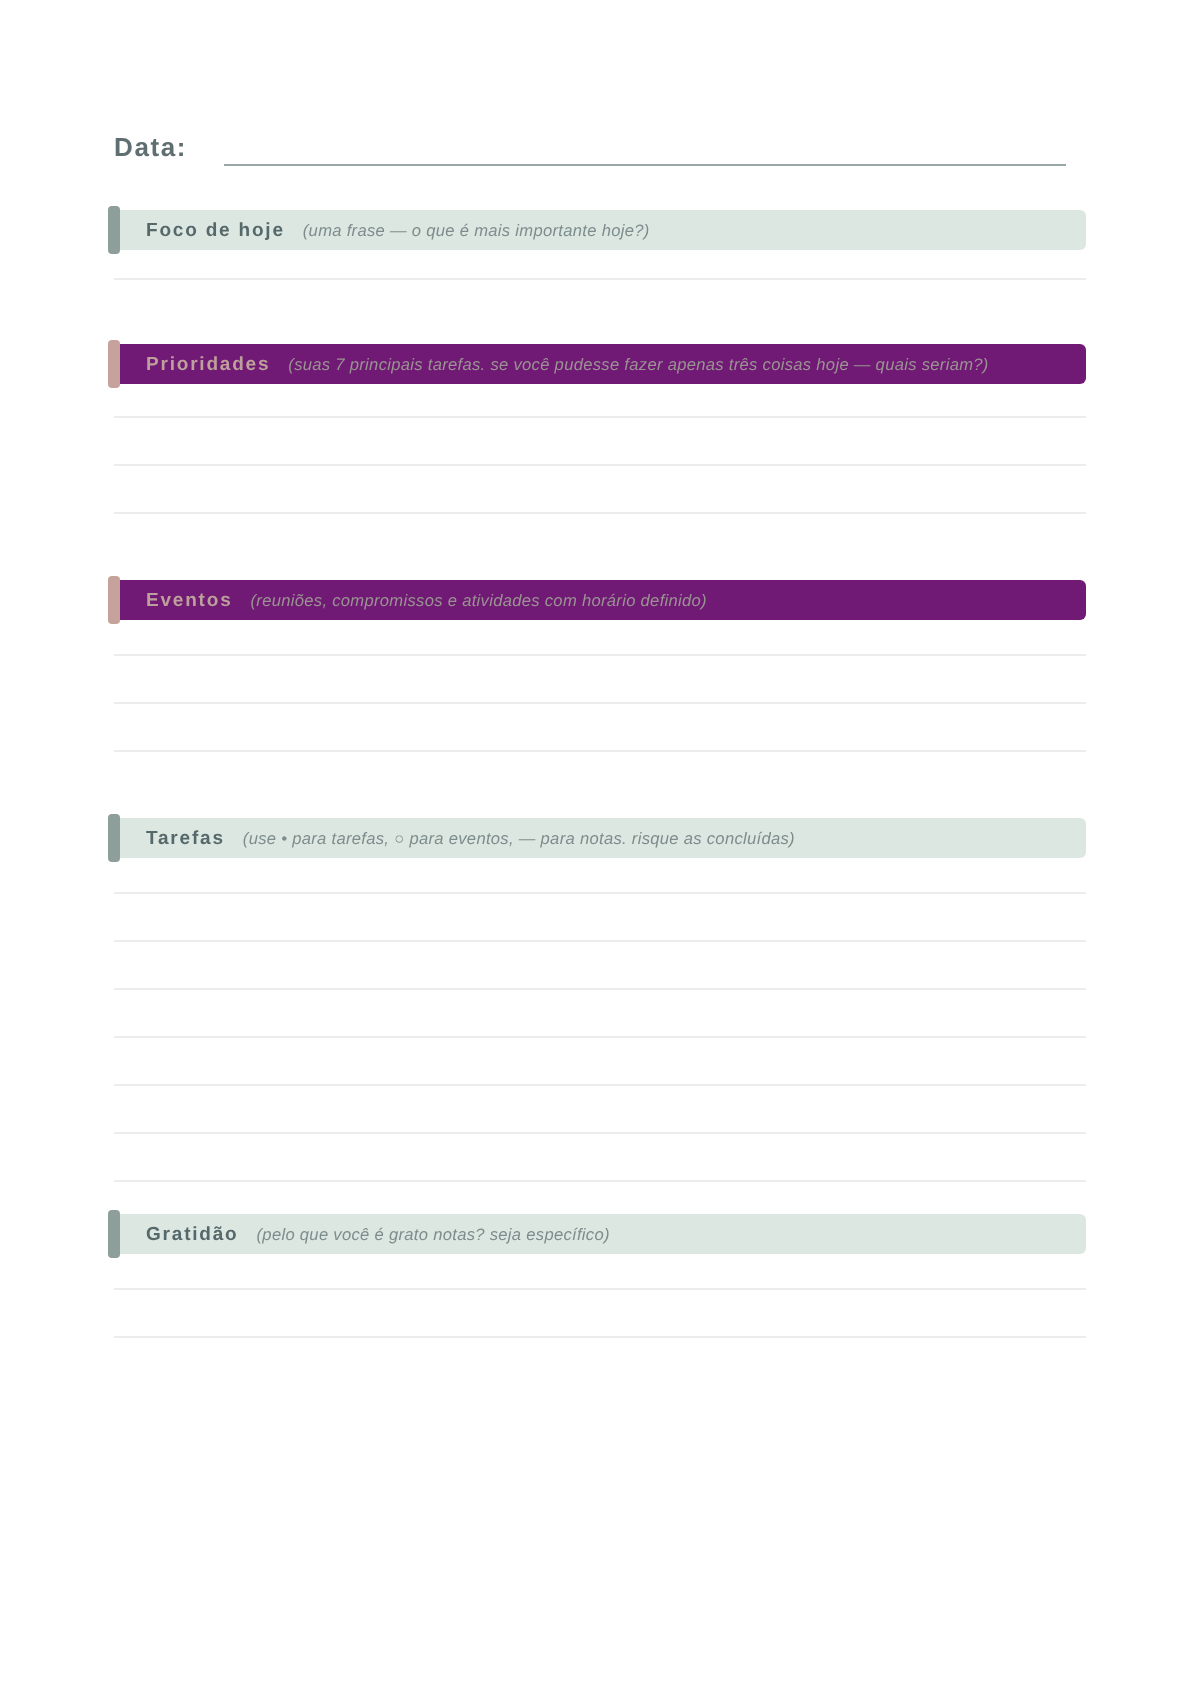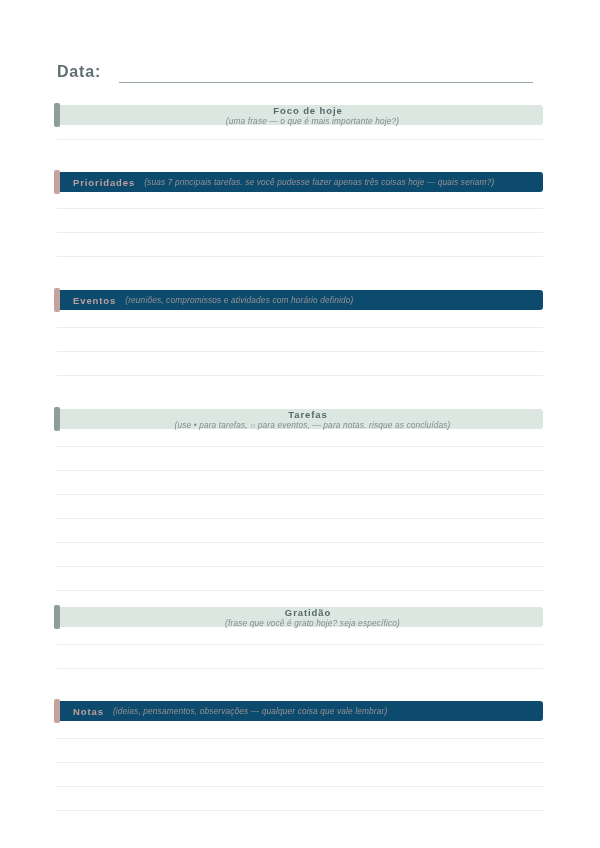--- a/index.html
+++ b/index.html
@@ -25,21 +25,21 @@
   }
 
   
   .date-row {
     display: flex;
     align-items: flex-end;
     height: 28px;
     margin-top: 55px;
   }
   .date-label {
-    font-size: 16px;
+    font-size: 13px;
     font-weight: bold;
     letter-spacing: 0.8px;
     color: #5f6f71;
     white-space: nowrap;
     padding-bottom: 2px;
   }
   .date-rule {
     flex: 1 1 auto;
     margin-left: 18px;
     margin-right: 10px;
@@ -77,27 +77,27 @@
     font-size: 8.3px;
     font-style: italic;
     letter-spacing: 0.15px;
     margin-left: 9px;
     color: #8d9698;
     white-space: nowrap;
     text-align: center;
   }
 
   
-  .v-green .sec-head   { background: #dde7e2; flex-direction: column; }
+  .v-green .sec-head   { background: #dde7e2; }
   .v-green .accent     { background: #8e9e9b; }
   .v-green .sec-title  { color: #55686a; }
   .v-green .sec-hint   { color: #7d8c8c; }
 
   
-  .v-rose .sec-head    { background: #0c4a6e; }
+  .v-rose .sec-head    { background: #701a75; }
   .v-rose .accent      { background: #c5a29c; }
   .v-rose .sec-title   { color: #bda09b; }
   .v-rose .sec-hint    { color: #9a9392; }
 
   
   .lines { margin-top: 0; }
   .line {
     border-bottom: 1px solid #ececec;
     height: 22px;
   }
@@ -183,35 +183,22 @@
       <div class="line"></div>
       <div class="line"></div>
       <div class="line"></div>
     </div>
   </div>
 
   <div class="section v-green sec-gratidao">
     <div class="sec-head">
       <span class="accent"></span>
       <span class="sec-title">Gratidão</span>
-      <span class="sec-hint">(frase que você é grato hoje? seja específico)</span>
-    </div>
-    <div class="lines">
-      <div class="line"></div>
-      <div class="line"></div>
-    </div>
-  </div>
-
-  <div class="section v-rose sec-notas">
-    <div class="sec-head">
-      <span class="accent"></span>
-      <span class="sec-title">Notas</span>
-      <span class="sec-hint">(ideias, pensamentos, observações — qualquer coisa que vale lembrar)</span>
-    </div>
-    <div class="lines">
-      <div class="line"></div>
-      <div class="line"></div>
-      <div class="line"></div>
-      <div class="line"></div>
-    </div>
-  </div>
+      <span class="sec-hint">(pelo que você é grato notas? seja específico)</span>
+    </div>
+    <div class="lines">
+      <div class="line"></div>
+      <div class="line"></div>
+    </div>
+  </div>
+
 
 </div>
 
 </body></html>

